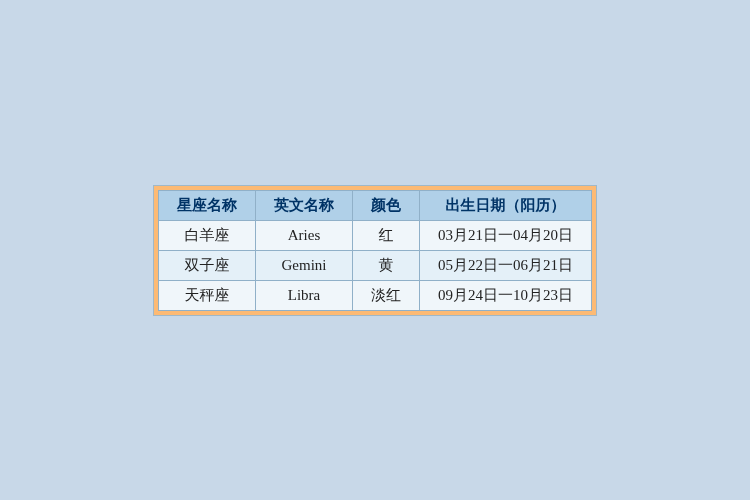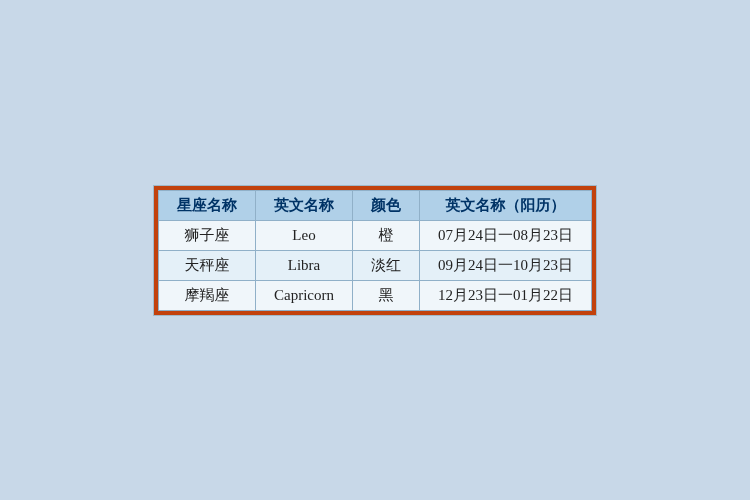--- a/index.html
+++ b/index.html
@@ -6,21 +6,21 @@
     body {
       width: 750px;
       height: 500px;
       background-color: #c8d8e8;
       display: flex;
       align-items: center;
       justify-content: center;
       font-family: "SimSun", "宋体", serif;
     }
     .table-container {
-      background-color: #c2410c;
+      background-color: #fdba74;
       border: 1px solid #a0b8c8;
       padding: 4px;
     }
     table {
       border-collapse: collapse;
       font-size: 15px;
       color: #222;
     }
     th, td {
       border: 1px solid #90b0c8;
@@ -43,37 +43,37 @@
 </head>
 <body>
 
 <div class="table-container">
   <table>
     <thead>
       <tr>
         <th>星座名称</th>
         <th>英文名称</th>
         <th>颜色</th>
-        <th>英文名称（阳历）</th>
+        <th>出生日期（阳历）</th>
       </tr>
     </thead>
     <tbody id="table-body">
+    <tr>
+          <td>白羊座</td>
+          <td>Aries</td>
+          <td>红</td>
+          <td>03月21日一04月20日</td>
+        </tr>
         <tr>
-          <td>狮子座</td>
-          <td>Leo</td>
-          <td>橙</td>
-          <td>07月24日一08月23日</td>
+          <td>双子座</td>
+          <td>Gemini</td>
+          <td>黄</td>
+          <td>05月22日一06月21日</td>
         </tr>
         <tr>
           <td>天秤座</td>
           <td>Libra</td>
           <td>淡红</td>
           <td>09月24日一10月23日</td>
         </tr>
-        <tr>
-          <td>摩羯座</td>
-          <td>Capricorn</td>
-          <td>黑</td>
-          <td>12月23日一01月22日</td>
-        </tr>
       </tbody>
   </table>
 </div>
 
 </body></html>

